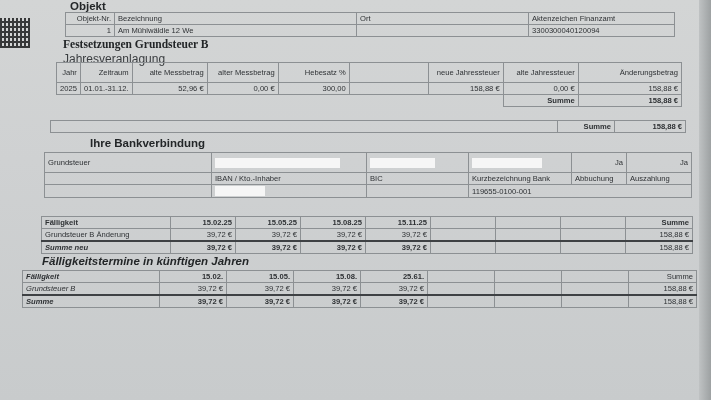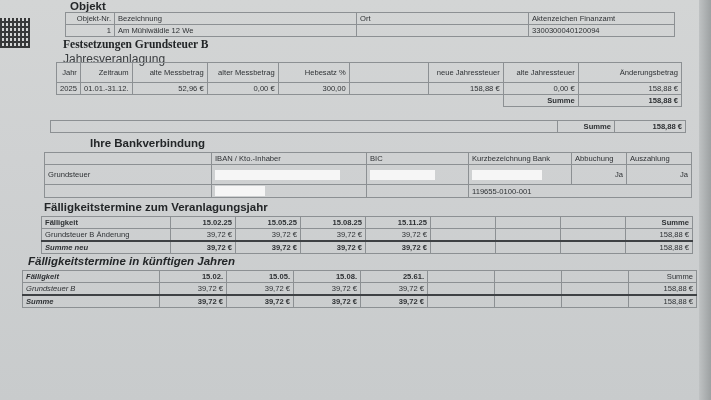--- a/index.html
+++ b/index.html
@@ -8,21 +8,21 @@
   .paper{position:absolute;left:0;top:0;width:711px;height:400px;
          background:linear-gradient(180deg,#d3d5d5 0%,#cfd1d2 40%,#c8cbcc 100%);}
   .edge{position:absolute;right:0;top:0;width:12px;height:400px;background:linear-gradient(90deg,#bfc2c3,#9da1a2);}
   .qr{position:absolute;left:0;top:18px;width:30px;height:30px;
       background:
        repeating-linear-gradient(90deg,#1c1d1e 0 2px,transparent 2px 4px),
        repeating-linear-gradient(0deg,#1c1d1e 0 2px,transparent 2px 5px);
       opacity:.85;}
   .abs{position:absolute;}
   h2{margin:0;font-size:11.5px;font-weight:bold;color:#232628;white-space:nowrap;}
-  h2.it{font-style:italic;}
+  h2.it{font-style:italic;margin-left:14px;}
   .sub{font-size:12px;color:#3a3d40;}
   table{border-collapse:collapse;font-size:7.6px;color:#2e3134;}
   td{border:1px solid #8c9093;padding:1px 3px;height:9px;white-space:nowrap;}
   td.r{text-align:right;} td.c{text-align:right;}
   td.b{font-weight:bold;}
   td.bi{font-weight:bold;font-style:italic;}
   .redact{display:inline-block;background:#f6f6f6;height:10px;vertical-align:middle;}
   tr.thick td{border-top:2px solid #3e4144;}
 </style>
 </head>
@@ -89,46 +89,45 @@
       <td style="border-right:none;width:500px"></td>
       <td class="r b" style="width:50px">Summe</td>
       <td class="r b">158,88 €</td>
     </tr>
   </tbody>
     </table>
 
   <h2 class="abs" style="left:50px;top:137px;padding-left:40px;">Ihre Bankverbindung</h2>
   <table class="abs" style="left:44px;top:152px;width:648px;">
     <tbody>
-        <tr>
+        <tr style="height:20px">
+      <td>Grundsteuer</td>
+      <td><span class="redact" style="width:125px"></span></td>
+      <td><span class="redact" style="width:65px"></span></td>
+      <td><span class="redact" style="width:70px"></span></td>
+      <td class="c">Ja</td>
+      <td class="c">Ja</td>
+    </tr>
+    <tr>
       <td style="width:160px"></td>
       <td style="width:148px">IBAN / Kto.-Inhaber</td>
       <td style="width:95px">BIC</td>
       <td style="width:96px">Kurzbezeichnung Bank</td>
       <td style="width:48px">Abbuchung</td>
       <td>Auszahlung</td>
     </tr>
-    <tr style="height:20px">
-      <td>Grundsteuer</td>
-      <td><span class="redact" style="width:125px"></span></td>
-      <td><span class="redact" style="width:65px"></span></td>
-      <td><span class="redact" style="width:70px"></span></td>
-      <td class="c">Ja</td>
-      <td class="c">Ja</td>
-    </tr>
     <tr>
       <td></td>
       <td><span class="redact" style="width:50px"></span></td>
       <td></td>
       <td colspan="3">119655-0100-001</td>
     </tr>
   </tbody>
     </table>
 
-  <h2 class="abs" style="left:44px;top:201px;">Fälligkeitstermine zum Veranlagungsjahr</h2>
   <table class="abs" style="left:41px;top:216px;width:652px;">
     <tbody>
         <tr>
       <td class="b" style="width:122px">Fälligkeit</td>
       <td class="r b" style="width:58px">15.02.25</td>
       <td class="r b" style="width:58px">15.05.25</td>
       <td class="r b" style="width:58px">15.08.25</td>
       <td class="r b" style="width:58px">15.11.25</td>
       <td style="width:58px"></td>
       <td style="width:58px"></td>

